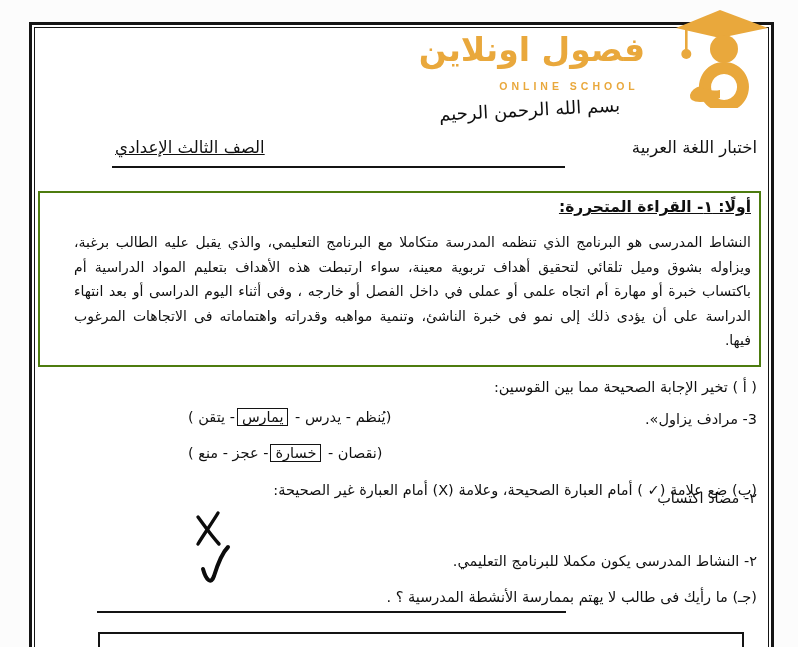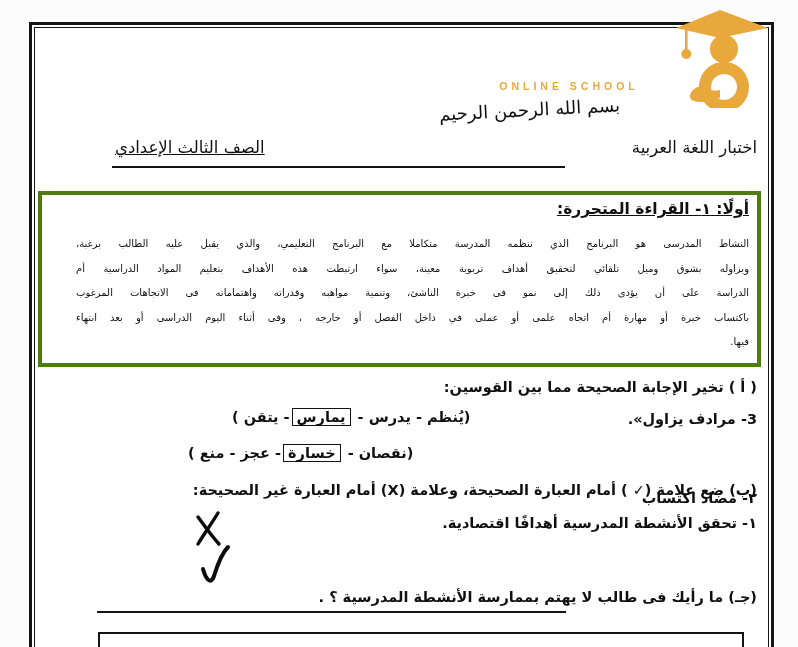--- a/index.html
+++ b/index.html
@@ -35,35 +35,35 @@
     position:absolute; left:440px; top:99px; width:180px; text-align:center;
     direction:rtl; font-size:18px; transform:rotate(-3deg); white-space:nowrap;
   }
   
   .exam-title { position:absolute; top:138px; right:41px; direction:rtl; font-size:16.5px; white-space:nowrap;margin-left:35px; }
   .grade { position:absolute; top:138px; left:115px; direction:rtl; font-size:16.5px; white-space:nowrap;text-decoration:underline; }
   .header-rule { position:absolute; left:112px; top:166px; width:453px; height:2px; background:#141414; }
   
   .reading-box {
     position:absolute; left:38px; top:191px; width:723px; height:176px;
-    border:4px solid #4d7c0f; background:#ffffff;
+    border:2px solid #4d7c0f; background:#ffffff;
   }
   .reading-title {
     position:absolute; top:5px; right:8px; direction:rtl;
     font-size:15.5px; font-weight:bold; text-decoration:underline; white-space:nowrap;
   }
-  .reading-par { position:absolute; top:37px; right:8px; left:10px; direction:rtl; font-size:10px;margin-left:24px; }
+  .reading-par { position:absolute; top:37px; right:8px; left:10px; direction:rtl; font-size:14px;margin-left:24px; }
   .pline { line-height:24.5px; text-align:justify; text-align-last:justify; overflow:hidden; max-height:25px; }
   .pline.last { text-align:right; text-align-last:right; }
   
-  .rtl-line { position:absolute; direction:rtl; font-size:14.5px; white-space:nowrap;font-weight:bold; }
+  .rtl-line { position:absolute; direction:rtl; font-size:14.5px; white-space:nowrap; }
   .prompt-a { top:379px; right:41px; }
   .q1-label { top:411px; right:41px; }
   .q2-label { top:466px; right:41px;margin-top:24px; }
-  .q1-opts  { top:408px; left:188px;margin-left:44px; }
+  .q1-opts  { top:408px; left:188px; }
   .q2-opts  { top:444px; left:188px; }
   .answer-box { display:inline-block; border:1.5px solid #141414; padding:0 4px; margin:0 2px; }
   .prompt-b { top:482px; right:41px; }
   .stmt1 { top:515px; right:41px; }
   .stmt2 { top:553px; right:41px; }
   .prompt-c { top:589px; right:41px;margin-left:37px; }
   .mark-x { position:absolute; left:195px; top:509px; width:27px; height:38px; }
   .mark-check { position:absolute; left:199px; top:544px; width:32px; height:45px; }
   .answer-rule { position:absolute; left:97px; top:611px; width:469px; height:2px; background:#141414; }
   
@@ -74,20 +74,21 @@
 </style>
 </head>
 <body>
 
 <div class="stage">
 
   <div class="frame-outer">
     <div class="frame-inner"></div>
   </div>
 
+  <div class="brand-ar" style="color: rgb(233, 168, 60);">فصول اونلاين</div>
   <div class="brand-en" style="color: rgb(233, 168, 60);">ONLINE SCHOOL</div>
   <svg class="brand-icon" viewBox="0 0 104 106">
     <g fill="#E9A83C" stroke="none">
 
       <path d="M52 8 L100 26 L52 36 L8 26 Z"></path>
 
       <rect x="17" y="26" width="2.6" height="22" rx="1.3"></rect>
       <circle cx="18.3" cy="52" r="5"></circle>
 
       <circle cx="56" cy="47" r="14"></circle>
@@ -102,40 +103,40 @@
 
   <div class="exam-title">اختبار اللغة العربية</div>
   <div class="grade">الصف الثالث الإعدادي</div>
   <div class="header-rule"></div>
 
   <div class="reading-box">
     <div class="reading-title">أولًا: ١- القراءة المتحررة:</div>
     <div class="reading-par">
       <div class="pline">النشاط المدرسى هو البرنامج الذي تنظمه المدرسة متكاملا مع البرنامج التعليمي، والذي يقبل عليه الطالب برغبة،</div>
       <div class="pline">ويزاوله بشوق وميل تلقائي لتحقيق أهداف تربوية معينة، سواء ارتبطت هذه الأهداف بتعليم المواد الدراسية أم</div>
+      <div class="pline">باكتساب خبرة أو مهارة أم اتجاه علمى أو عملى في داخل الفصل أو خارجه ، وفى أثناء اليوم الدراسى أو بعد انتهاء</div>
       <div class="pline">الدراسة على أن يؤدى ذلك إلى نمو فى خبرة الناشئ، وتنمية مواهبه وقدراته واهتماماته فى الاتجاهات المرغوب</div>
-      <div class="pline">باكتساب خبرة أو مهارة أم اتجاه علمى أو عملى في داخل الفصل أو خارجه ، وفى أثناء اليوم الدراسى أو بعد انتهاء</div>
       <div class="pline last">فيها.</div>
     </div>
   </div>
 
   <div class="rtl-line prompt-a">( أ ) تخير الإجابة الصحيحة مما بين القوسين:</div>
 
   <div class="rtl-line q1-label">3- مرادف يزاول».</div>
   <div class="rtl-line q1-opts">
     <span>(يُنظم - يدرس - </span><span class="answer-box">يمارس</span><span>- يتقن )</span>
   </div>
 
   <div class="rtl-line q2-label">٢- مضاد اكتساب</div>
   <div class="rtl-line q2-opts">
     <span>(نقصان - </span><span class="answer-box">خسارة</span><span>- عجز - منع )</span>
   </div>
 
   <div class="rtl-line prompt-b">(ب) ضع علامة (✓ ) أمام العبارة الصحيحة، وعلامة (X) أمام العبارة غير الصحيحة:</div>
-  <div class="rtl-line stmt1">١- تحقق الأنشطة المدرسية أهدافًا اقتصادية.</div>
+  <div class="rtl-line stmt2">٢- النشاط المدرسى يكون مكملا للبرنامج التعليمي.</div>
 
   <svg class="mark-x" viewBox="0 0 27 38">
     <g fill="none" stroke="#0c0c0c" stroke-width="3.4" stroke-linecap="round">
       <path d="M3 8 C 9 16, 15 25, 24 35"></path>
       <path d="M23 4 C 17 14, 9 25, 3 35"></path>
     </g>
   </svg>
 
   <svg class="mark-check" viewBox="0 0 32 45">
     <g fill="none" stroke="#0c0c0c" stroke-width="4" stroke-linecap="round">

